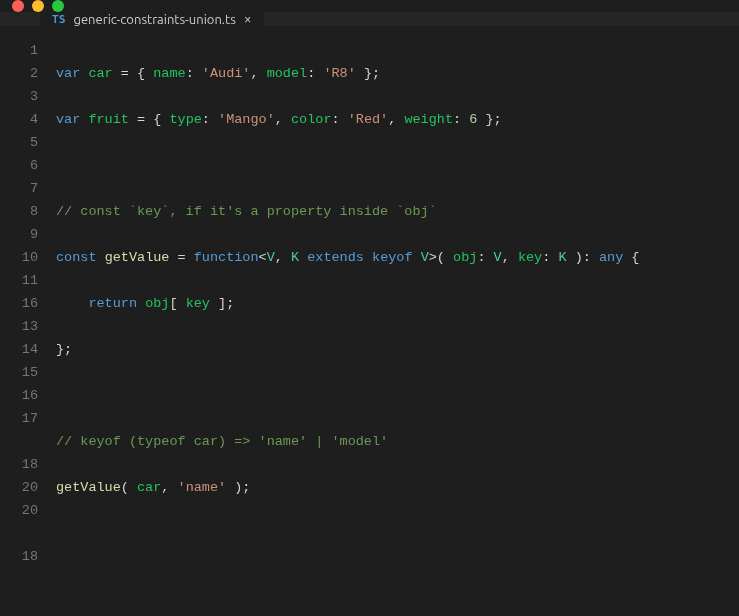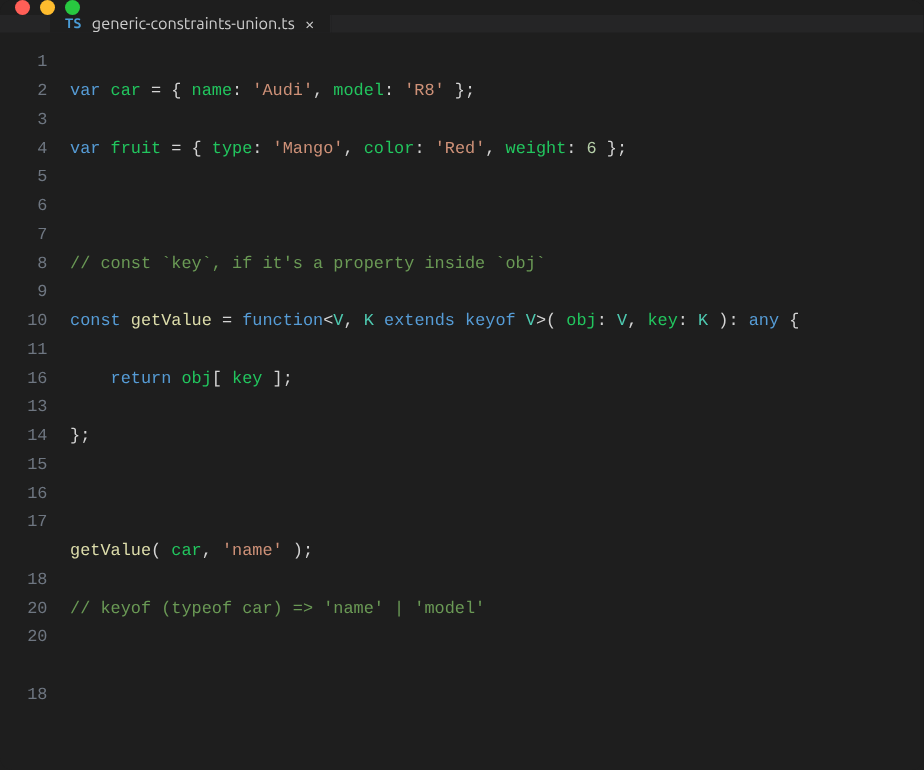--- a/index.html
+++ b/index.html
@@ -146,22 +146,22 @@
 
     <div class="code">
 <span class="line"><span class="kw">var</span><span> </span><span class="ident">car</span><span> = { </span><span class="ident">name</span><span>: </span><span class="str">'Audi'</span><span>, </span><span class="ident">model</span><span>: </span><span class="str">'R8'</span><span> };</span></span>
 <span class="line"><span class="kw">var</span><span> </span><span class="ident">fruit</span><span> = { </span><span class="ident">type</span><span>: </span><span class="str">'Mango'</span><span>, </span><span class="ident">color</span><span>: </span><span class="str">'Red'</span><span>, </span><span class="ident">weight</span><span>: </span><span class="num">6</span><span> };</span></span>
 <span class="line"></span>
 <span class="line"><span class="cmt">// const `key`, if it's a property inside `obj`</span></span>
 <span class="line"><span class="kw">const</span><span> </span><span class="fn">getValue</span><span> = </span><span class="kw">function</span><span>&lt;</span><span class="type">V</span><span>, </span><span class="type">K</span><span> </span><span class="kw">extends</span><span> </span><span class="kw">keyof</span><span> </span><span class="type">V</span><span>&gt;( </span><span class="ident">obj</span><span>: </span><span class="type">V</span><span>, </span><span class="ident">key</span><span>: </span><span class="type">K</span><span> ): </span><span class="kw">any</span><span> {</span></span>
 <span class="line"><span>    </span><span class="kw">return</span><span> </span><span class="ident">obj</span><span>[ </span><span class="ident">key</span><span> ];</span></span>
 <span class="line"><span>};</span></span>
 <span class="line"></span>
+<span class="line"><span class="cmt">// keyof (typeof car) =&gt; 'name' | 'model'</span></span>
 <span class="line"><span class="fn">getValue</span><span>( </span><span class="ident">car</span><span>, </span><span class="str">'name'</span><span> );</span></span>
-<span class="line"><span class="cmt">// keyof (typeof car) =&gt; 'name' | 'model'</span></span>
 <span class="line"></span>
 <span class="line"></span>
 
 
 
 
 
 
 
 

